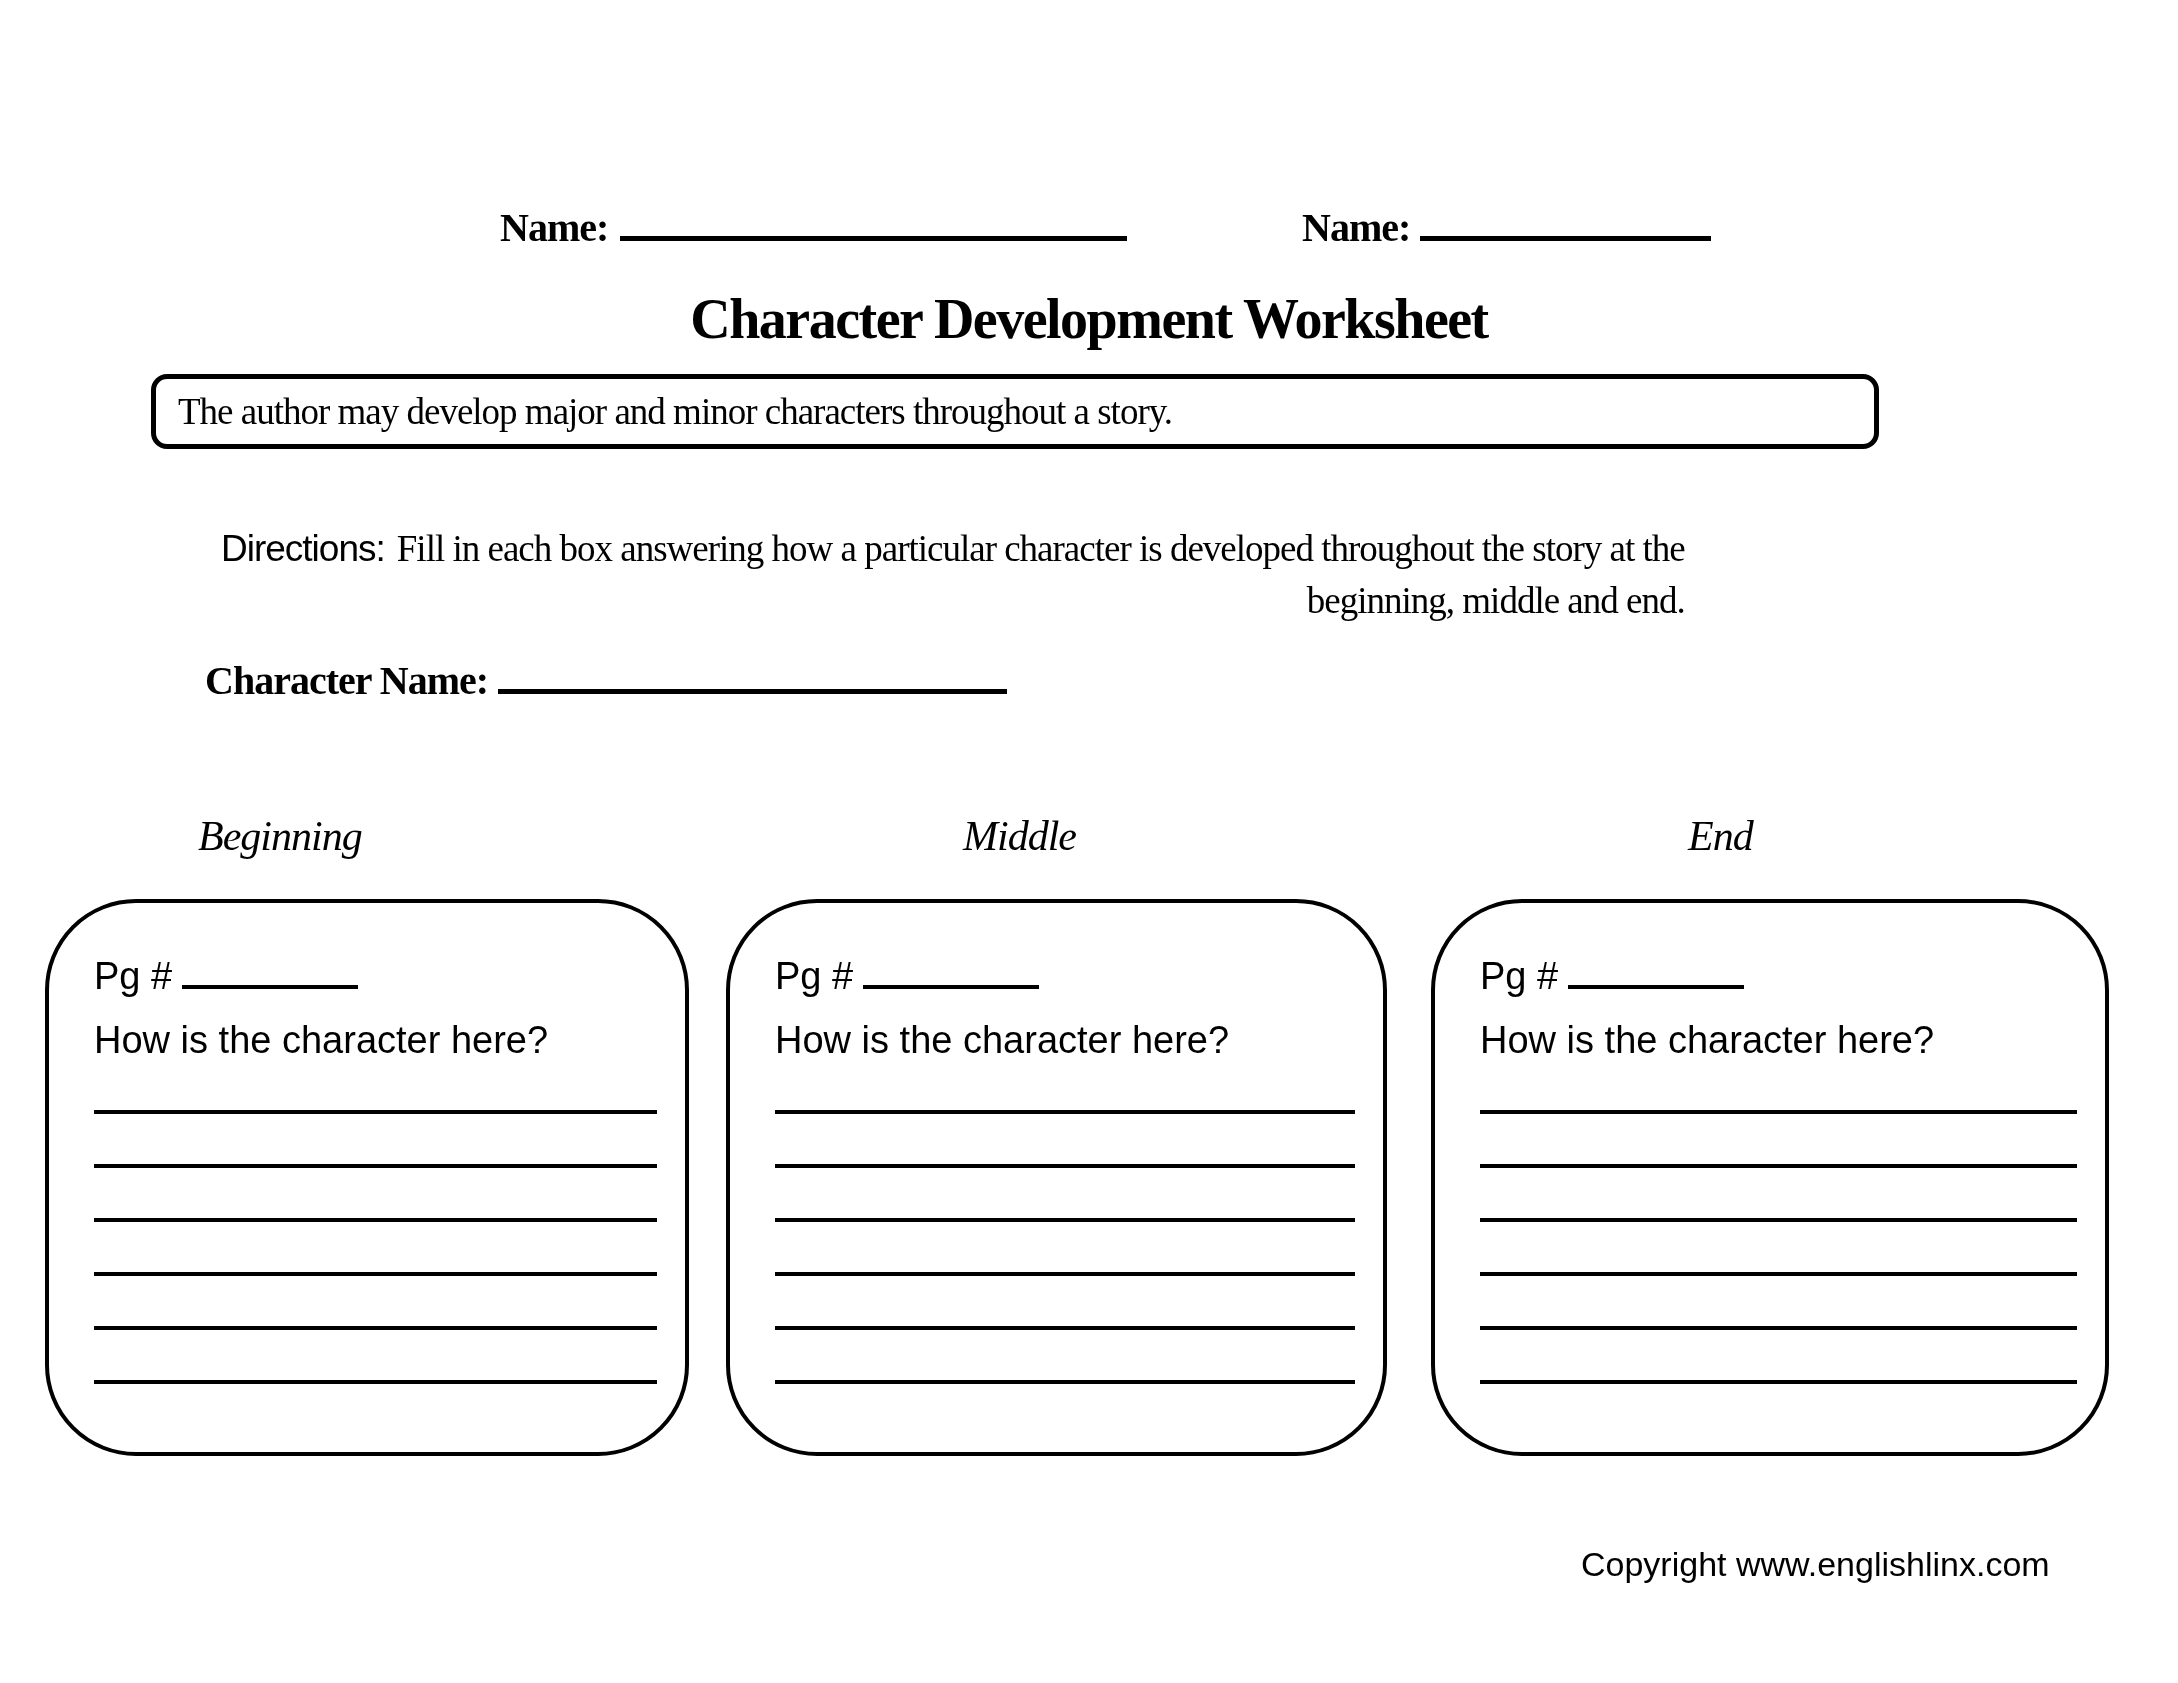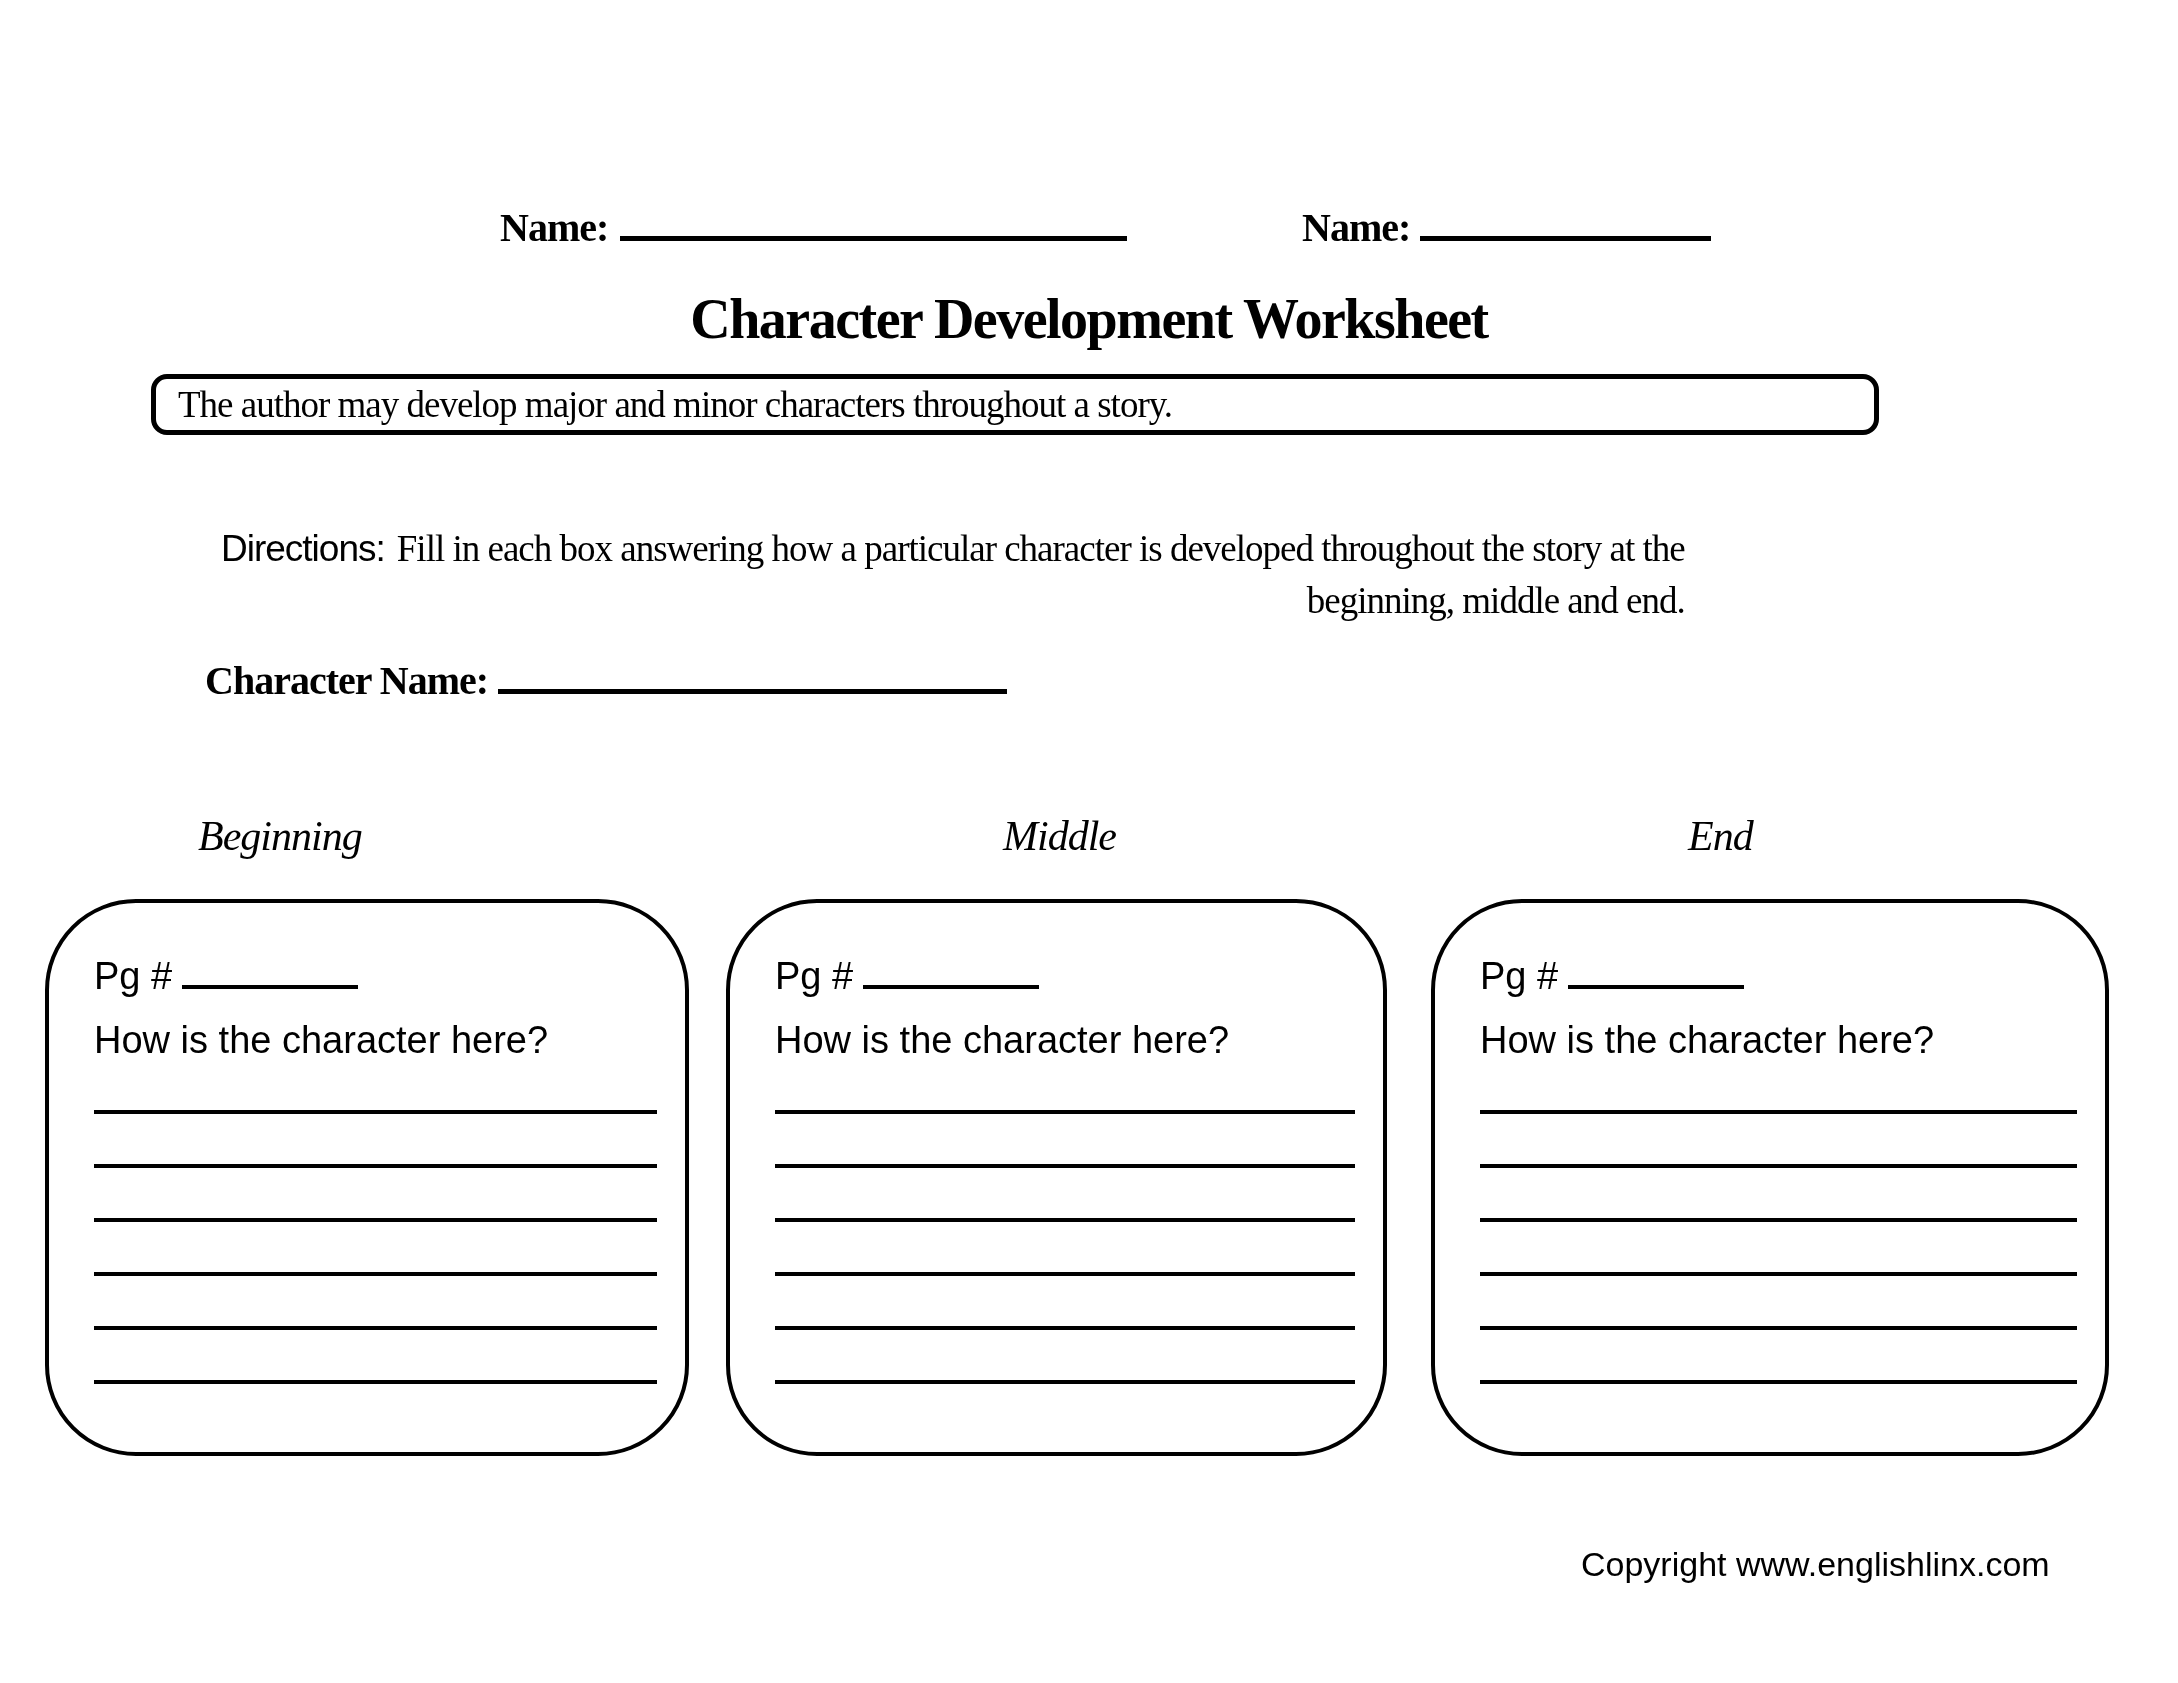--- a/index.html
+++ b/index.html
@@ -31,41 +31,41 @@
     left: 0; right: 0; top: 287px;
     text-align: center;
     font-weight: bold;
     font-size: 56px;
     letter-spacing: -1.5px;
   }
 
   
   .statement-box {
     left: 151px; top: 374px;
-    width: 1728px; height: 61px;
+    width: 1728px; height: 75px;
     box-sizing: border-box;
     border: 5px solid var(--ink, #000000);
     border-radius: 16px;
     display: flex;
     align-items: center;
     padding-left: 22px;
   }
   .statement-text { font-size: 37px; letter-spacing: -1px; white-space: nowrap; }
 
   
   .directions { left: 205px; top: 523px; font-size: 37px; line-height: 52px; }
   .directions .dir-label { font-family: "Liberation Sans", sans-serif; letter-spacing: -1px; margin-right: 12px; margin-left: 16px; }
 
   
   .charname-row { left: 205px; top: 657px; }
 
   
   .col-header { top: 812px; font-style: italic; font-size: 42px; letter-spacing: -1px; }
   .col-header.beginning { left: 198px; }
-  .col-header.middle    { left: 963px; margin-left: 40px; }
+  .col-header.middle    { left: 963px; }
   .col-header.end       { left: 1688px; }
 
   
   .char-box {
     position: absolute;
     top: 899px;
     height: 557px;
     box-sizing: border-box;
     border: 4px solid var(--ink, #000000);
     border-radius: 91px;

